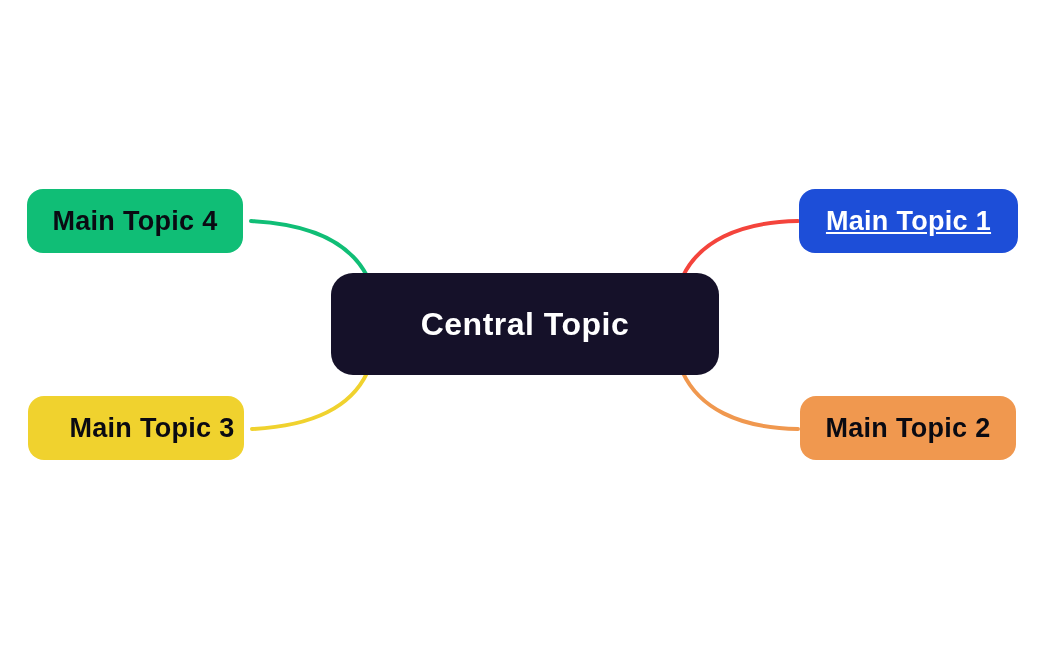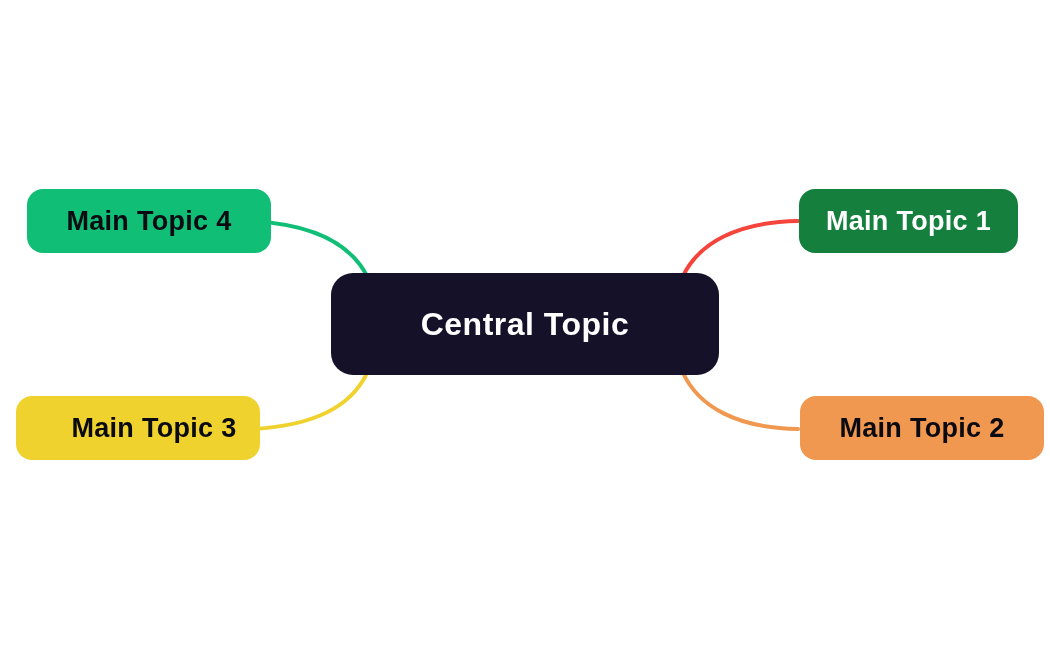--- a/index.html
+++ b/index.html
@@ -37,30 +37,30 @@
     left: 331px;
     top: 273px;
     width: 388px;
     height: 102px;
     border-radius: 22px;
     font-size: 32px;
     font-weight: 700;
     letter-spacing: 0.5px;
   }
   .topic-node {
-    width: 244px;
+    width: 216px;
     height: 64px;
     border-radius: 16px;
     font-size: 27px;
     font-weight: 700;
     letter-spacing: 0.3px;
   }
   .topic-node.pos-top-left     { left: 27px;  top: 189px; }
   .topic-node.pos-top-right    { left: 799px; top: 189px; width: 219px; }
-  .topic-node.pos-bottom-left  { left: 16px;  top: 396px; padding-left: 32px; }
+  .topic-node.pos-bottom-left  { left: 28px;  top: 396px; padding-left: 32px; }
   .topic-node.pos-bottom-right { left: 800px; top: 396px; }
   .node-label {
     pointer-events: none;
     white-space: nowrap;
   }
 </style>
 </head>
 <body>
 
 <div class="canvas">
@@ -69,21 +69,21 @@
     <path d="M 798 221 C 737 222 699 243 683 276" stroke-width="4" fill="none" stroke-linecap="round" stroke="#F4443C"></path>
     <path d="M 798 429 C 737 428 699 407 683 373" stroke-width="4" fill="none" stroke-linecap="round" stroke="#F0984F"></path>
     <path d="M 252 429 C 313 426 351 407 367 373" stroke-width="4" fill="none" stroke-linecap="round" stroke="#F0D22E"></path>
     <path d="M 251 221 C 312 224 350 243 367 276" stroke-width="4" fill="none" stroke-linecap="round" stroke="#10BE76"></path>
   </svg>
 
   <div class="node topic-node pos-top-left" style="background: rgb(16, 190, 118); color: rgb(10, 10, 18);">
     <span class="node-label">Main Topic 4</span>
   </div>
 
-  <div class="node topic-node pos-top-right" style="background: #15803d; color: rgb(255, 255, 255);">
+  <div class="node topic-node pos-top-right" style="background: #1d4ed8; color: rgb(255, 255, 255); text-decoration: underline;">
     <span class="node-label">Main Topic 1</span>
   </div>
 
   <div class="node topic-node pos-bottom-left" style="background: rgb(240, 210, 46); color: rgb(10, 10, 18);">
     <span class="node-label">Main Topic 3</span>
   </div>
 
   <div class="node topic-node pos-bottom-right" style="background: rgb(240, 152, 79); color: rgb(10, 10, 18);">
     <span class="node-label">Main Topic 2</span>
   </div>

